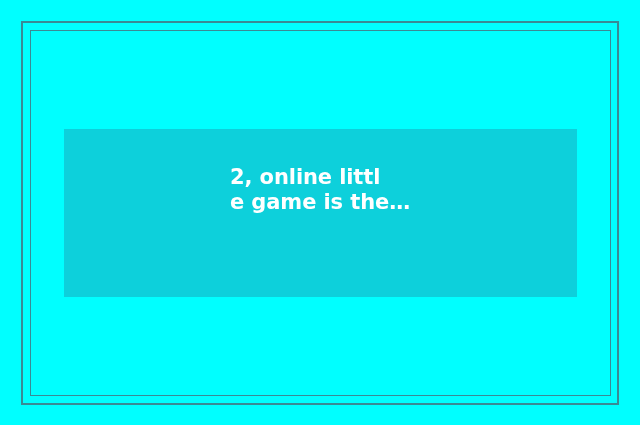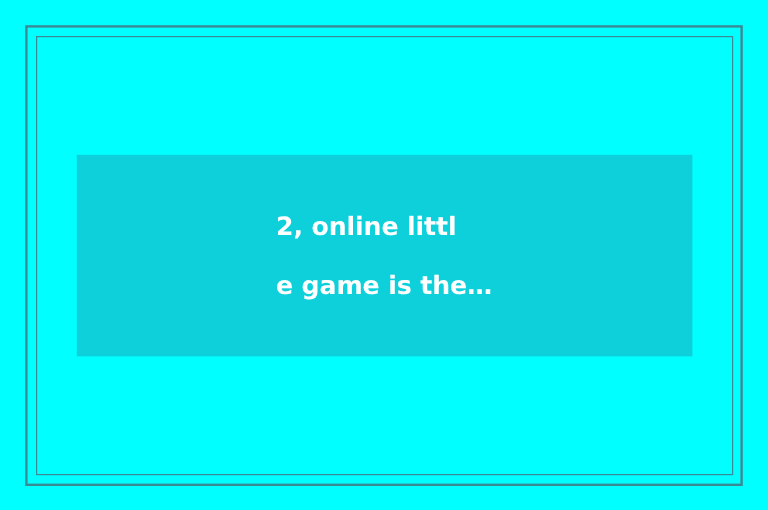--- a/index.html
+++ b/index.html
@@ -57,21 +57,21 @@
   .panel-text {
     position: absolute;
     left: 166px;  
     top: 36px;
     width: 330px;
     margin: 0;
     color: #FFFFFF;
     font-family: "DejaVu Sans", sans-serif;
     font-size: 21px;
     font-weight: bold;
-    line-height: 49px;
+    line-height: 25px;
     letter-spacing: -0.1px;
     white-space: pre-line;
     text-align: left;
   }
 </style>
 </head>
 <body>
 
 <div id="stage">
 

